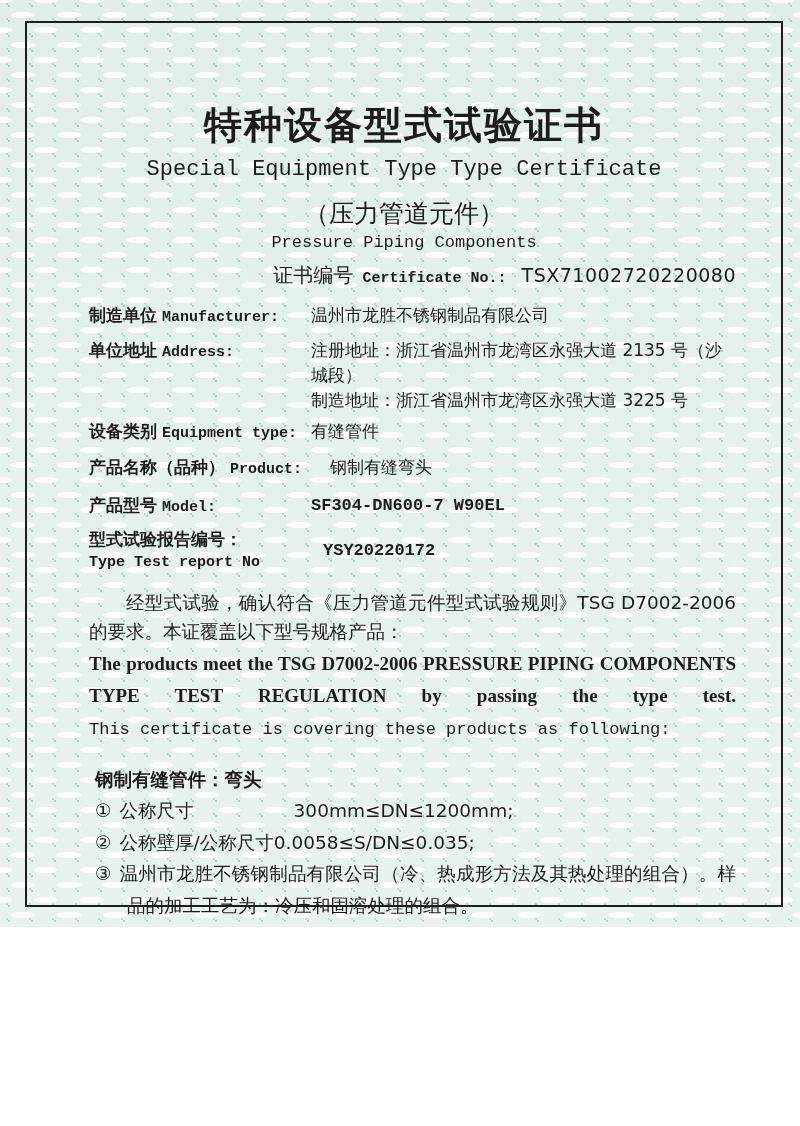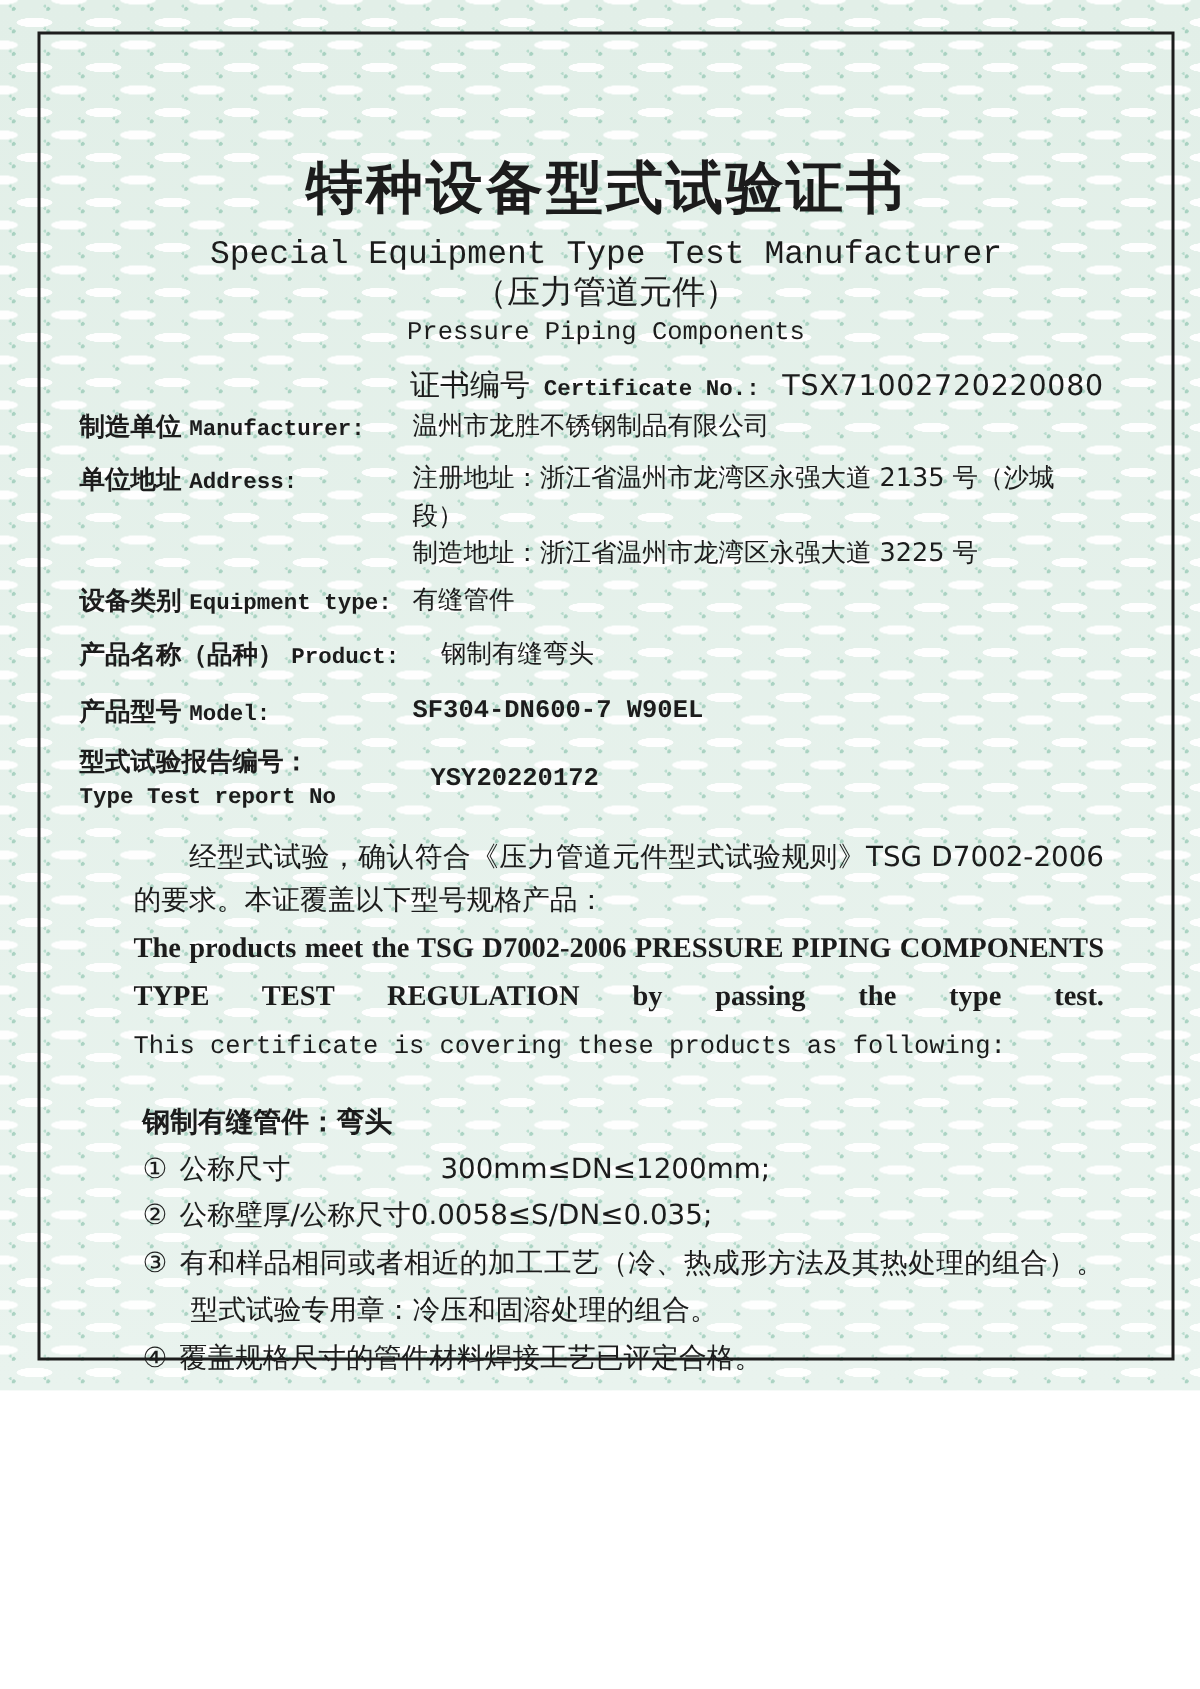--- a/index.html
+++ b/index.html
@@ -40,23 +40,23 @@
     line-height: 1.2;
   }
   .title-en {
     margin-top: 8px;
     text-align: center;
     font-family: "Liberation Mono", "DejaVu Sans Mono", monospace;
     font-size: 22px;
     line-height: 1.2;
   }
   .subtitle-cn {
-    margin-top: 0;
-    text-align: center;
-    font-size: 22px;
+    margin-top: 16px;
+    text-align: center;
+    font-size: 25px;
     font-weight: 500;
     line-height: 1.2;
   }
   .subtitle-en {
     margin-top: 4px;
     text-align: center;
     font-family: "Liberation Mono", "DejaVu Sans Mono", monospace;
     font-size: 17px;
     line-height: 1.2;
   }
@@ -64,21 +64,21 @@
     margin-top: 10px;
     padding-right: 45px;
     text-align: right;
     line-height: 24px;
     white-space: nowrap;
   }
   .cert-label-cn { font-size: 20px; font-weight: 400; }
   .cert-label-en { font-family: "Liberation Mono", "DejaVu Sans Mono", monospace; font-size: 15px; font-weight: 700; margin-left: 4px; }
   .cert-value { font-size: 19px; margin-left: 10px; letter-spacing: .5px; }
   
-  .fields { padding: 0 45px 0 26px; }
+  .fields { margin-top: 12px; padding: 0 45px 0 62px; }
   .field-row { display: flex; align-items: flex-start; }
   .field-row.r1 { margin-bottom: 8px; }
   .field-row.r2 { margin-bottom: 6px; }
   .field-row.r3 { margin-bottom: 9px; }
   .field-row.r4 { margin-bottom: 11px; gap: 19px; }
   .field-row.r5 { margin-bottom: 8px; }
   .field-label { flex: 0 0 222px; line-height: 25px; white-space: nowrap; }
   .label-cn { font-size: 17px; font-weight: 700; }
   .label-en { font-family: "Liberation Mono", "DejaVu Sans Mono", monospace; font-size: 15px; font-weight: 700; }
   .field-label.stacked { line-height: 23px; }
@@ -169,21 +169,21 @@
   }
 </style>
 </head>
 <body>
 
 <div class="page">
   <div class="frame">
     <div class="content">
 
       <div class="title-cn">特种设备型式试验证书</div>
-      <div class="title-en">Special Equipment Type Test Manufacturer</div>
+      <div class="title-en">Special Equipment Type Type Certificate</div>
       <div class="subtitle-cn">（压力管道元件）</div>
       <div class="subtitle-en">Pressure Piping Components</div>
       <div class="cert-line">
         <span class="cert-label-cn">证书编号</span>
         <span class="cert-label-en">Certificate No.:</span>
         <span class="cert-value">TSX71002720220080</span>
       </div>
 
       <div class="fields">
         <div class="field-row r1">
@@ -236,21 +236,21 @@
       <div class="declaration">
         <div class="decl-cn">经型式试验，确认符合《压力管道元件型式试验规则》TSG D7002-2006 的要求。本证覆盖以下型号规格产品：</div>
         <div class="decl-en-bold">The products meet the TSG D7002-2006 PRESSURE PIPING COMPONENTS TYPE TEST REGULATION by passing the type test.</div>
         <div class="decl-en-plain">This certificate is covering these products as following:</div>
       </div>
 
       <div class="products">
         <div class="products-heading">钢制有缝管件：弯头</div>
         <div class="product-item i1"><span class="num">①</span><span class="name">公称尺寸</span><span class="spec">300mm≤DN≤1200mm;</span></div>
         <div class="product-item i2"><span class="num">②</span><span class="name">公称壁厚/公称尺寸</span><span class="spec">0.0058≤S/DN≤0.035;</span></div>
-        <div class="product-item i3"><span class="num">③</span><span class="name">有和样品相同或者相近的加工工艺（冷、热成形方法及其热处理的组合）。型式试验专用章：冷压和固溶处理的组合。</span></div>
+        <div class="product-item i3"><span class="num">③</span><span class="name">温州市龙胜不锈钢制品有限公司（冷、热成形方法及其热处理的组合）。样品的加工工艺为：冷压和固溶处理的组合。</span></div>
         <div class="product-item i4"><span class="num">④</span><span class="name">覆盖规格尺寸的管件材料焊接工艺已评定合格。</span></div>
       </div>
 
       <div class="round-stamp">
         <div class="glyph"></div>
       </div>
 
       <div class="issuer">
         <div class="issuer-cn">浙江省特种设备科学研究院</div>
         <div class="issuer-en">Zhejiang Academy of Special Equipment Science</div>

